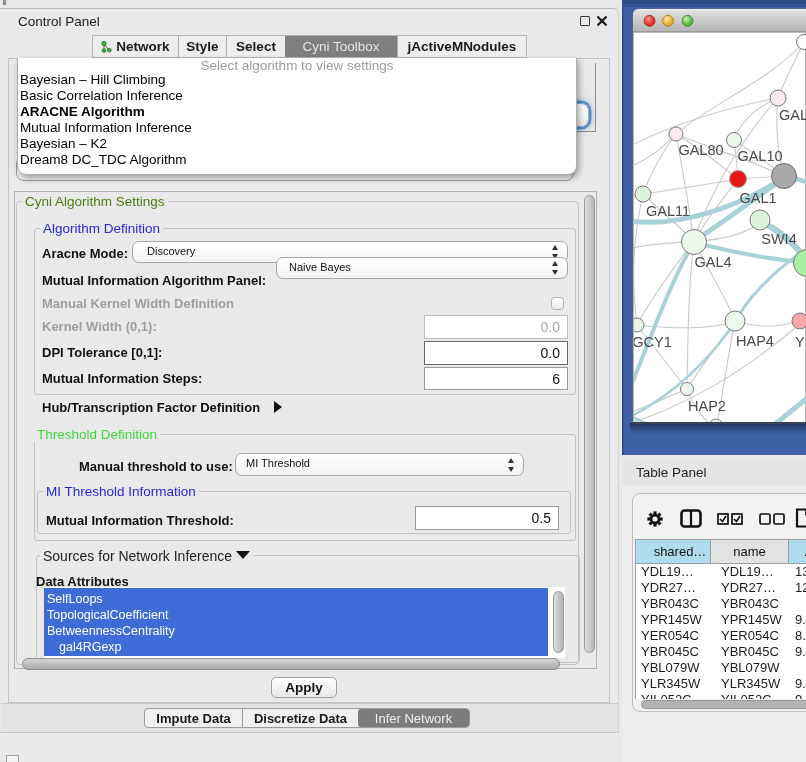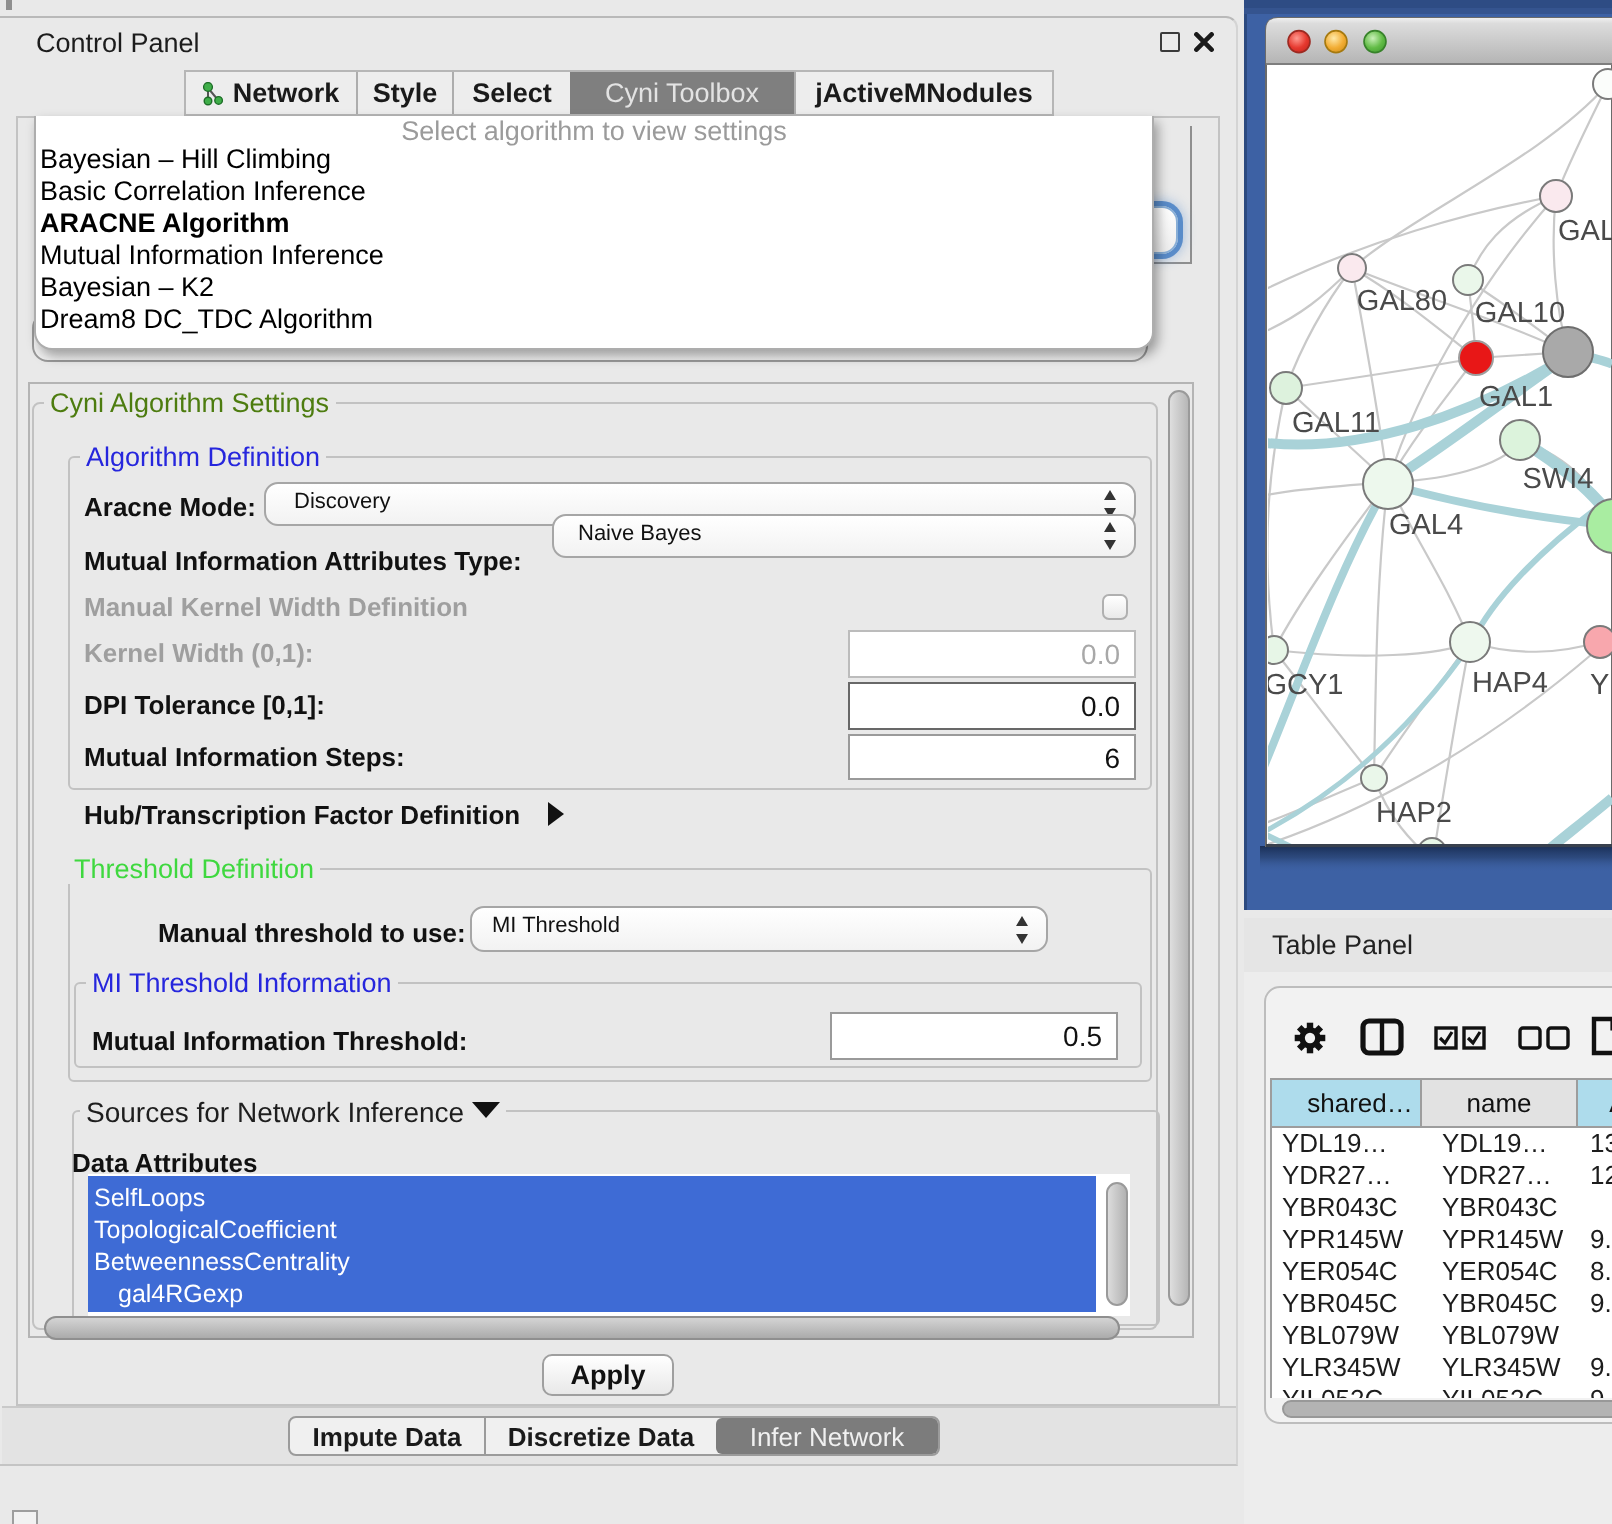--- a/index.html
+++ b/index.html
@@ -286,21 +286,21 @@
     <div class="grp" style="left:16px;top:192px;width:561px;height:462px;border-radius:4px;"></div>
     <div class="gcap" style="left:22px;top:185px;color:#4d7c0f;">Cyni Algorithm Settings</div>
 
     <div class="grp" style="left:34px;top:219px;width:540px;height:165px;"></div>
     <div class="gcap" style="left:40px;top:212px;color:#2626dd;">Algorithm Definition</div>
     <div class="lbl" style="left:42px;top:237px;">Aracne Mode:</div>
     <div class="combo" style="left:132px;top:232px;width:436px;height:22px;">
         <span class="ct" style="left:14px;">Discovery</span>
         <span class="spin"></span>
       </div>
-    <div class="lbl" style="left:42px;top:264px;">Mutual Information Attributes Type:</div>
+    <div class="lbl" style="left:42px;top:264px;">Mutual Information Algorithm Panel:</div>
     <div class="combo" style="left:276px;top:248px;width:292px;height:22px;">
         <span class="ct" style="left:12px;">Naive Bayes</span>
         <span class="spin"></span>
       </div>
     <div class="lblg" style="left:42px;top:287px;">Manual Kernel Width Definition</div>
     <div class="abs" style="left:551px;top:288px;width:13px;height:13px;background:linear-gradient(#ffffff,#e9e9e9);border:1px solid #b0b0b0;border-radius:3.5px;box-sizing:border-box;"></div>
     <div class="lblg" style="left:42px;top:310px;">Kernel Width (0,1):</div>
     <div class="field" style="left:424px;top:306px;width:144px;height:24px;border-color:#bcbcbc;color:#a8a8a8;">0.0</div>
     <div class="lbl" style="left:42px;top:336px;">DPI Tolerance [0,1]:</div>
     <div class="field" style="left:424px;top:332px;width:144px;height:24px;border-color:#686868;">0.0</div>

